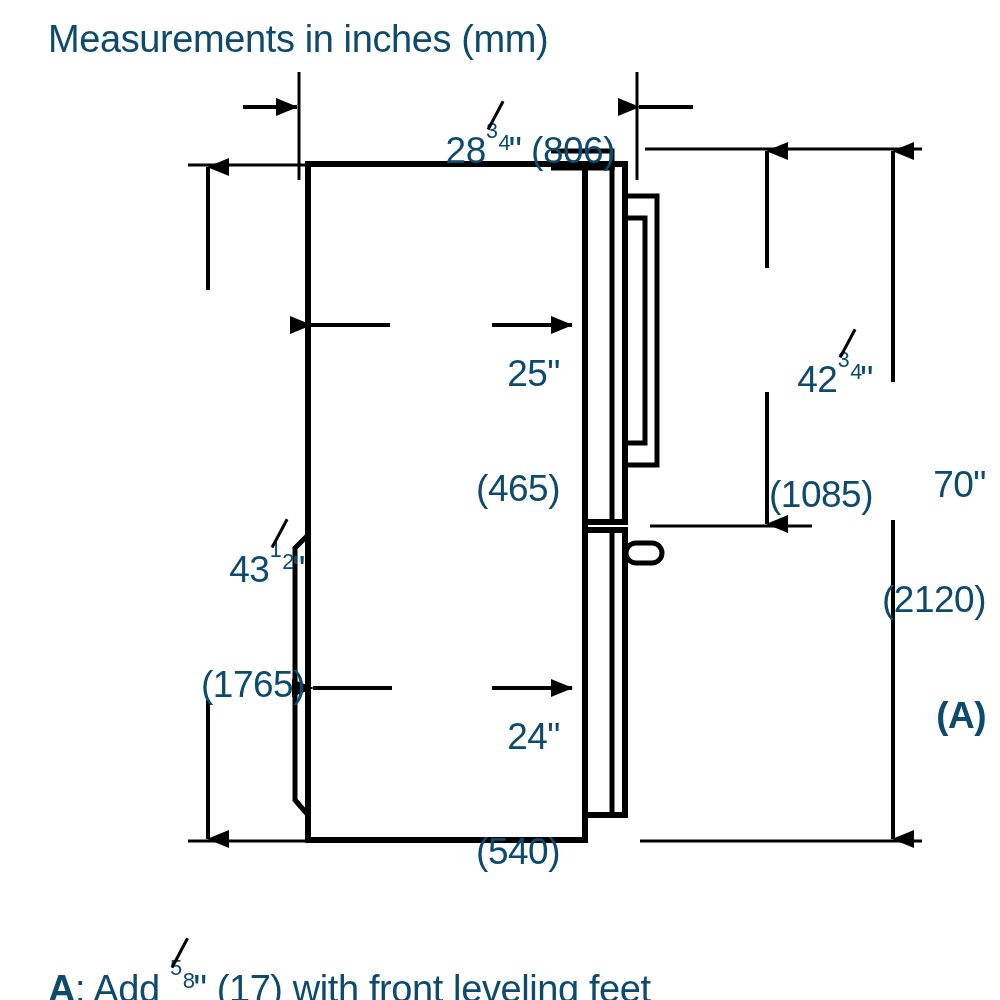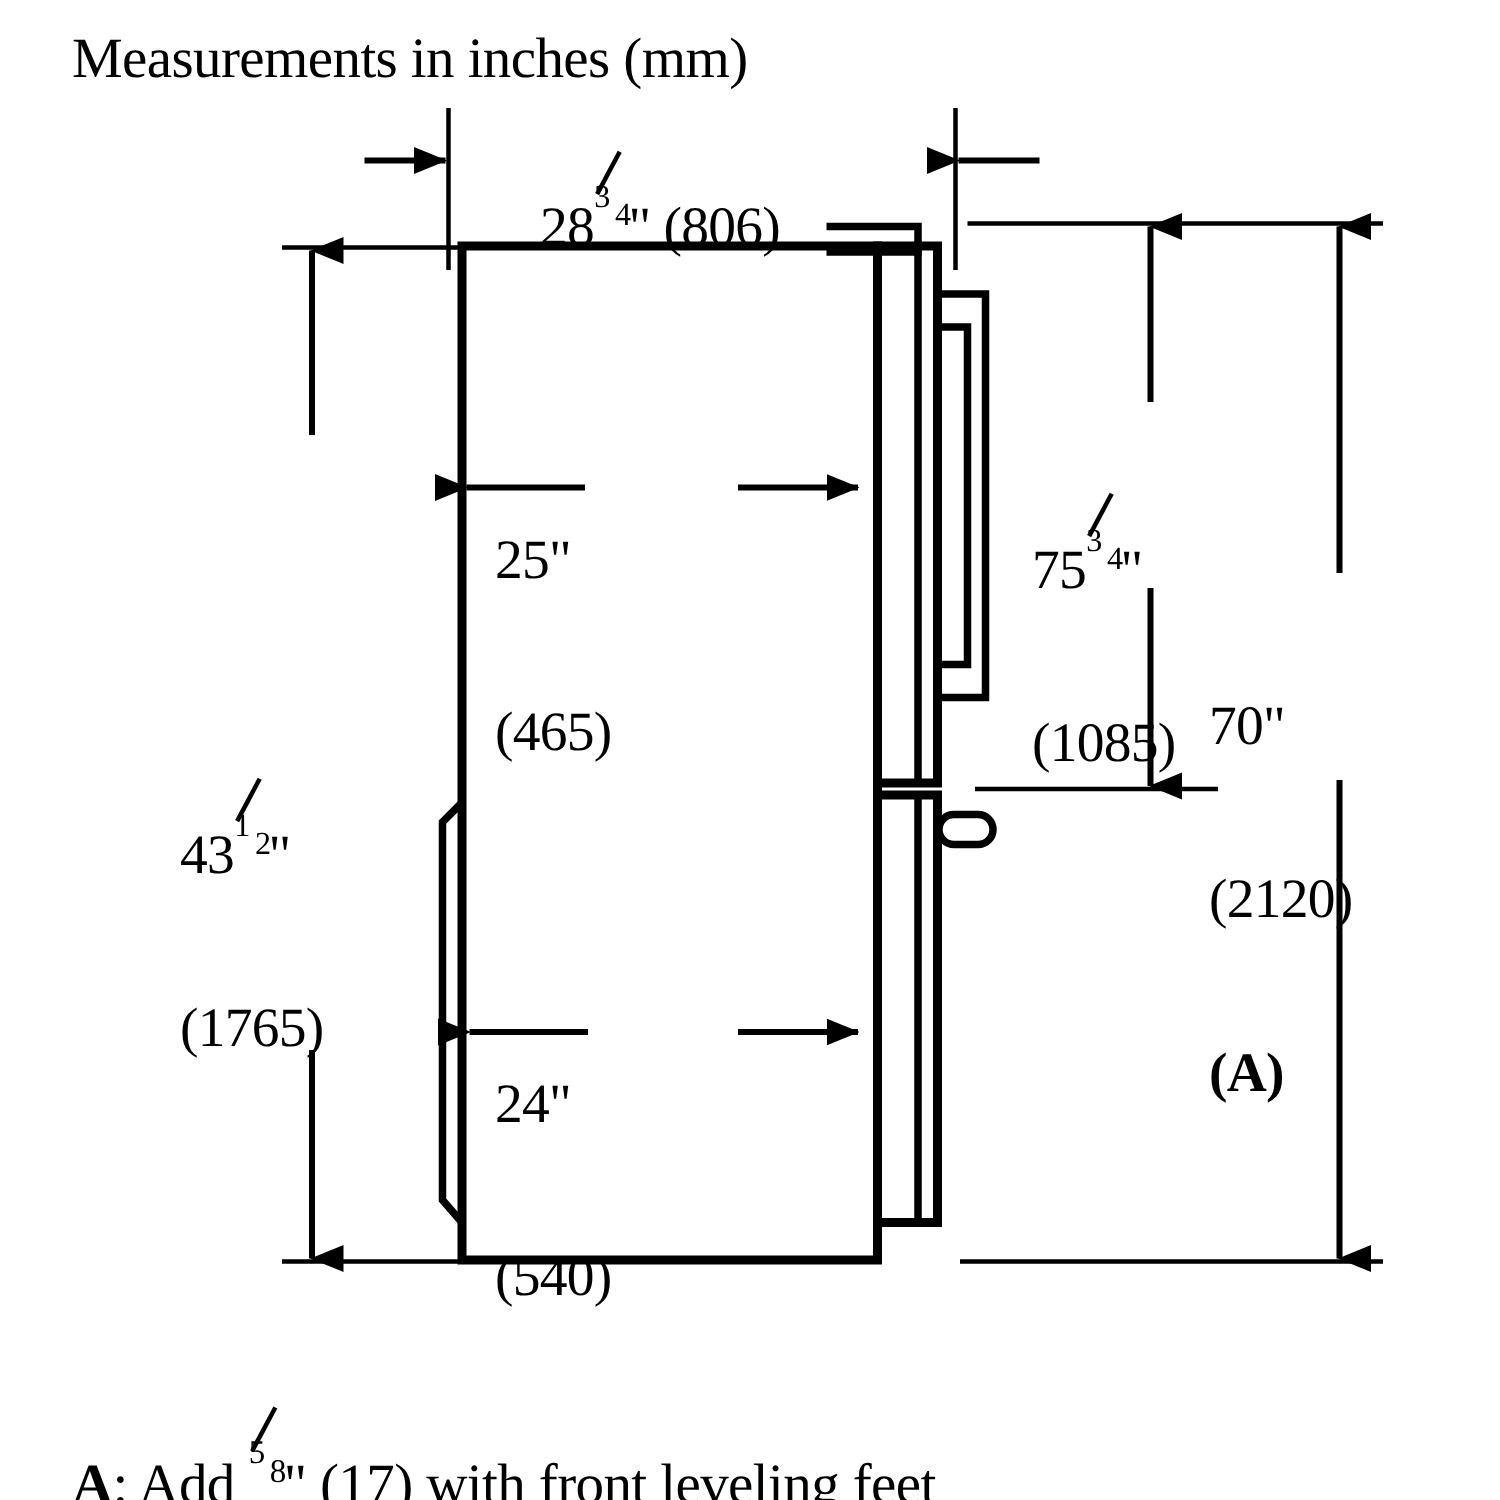--- a/index.html
+++ b/index.html
@@ -20,32 +20,32 @@
     height: 1000px;
   }
   #drawing svg {
     position: absolute;
     top: 0;
     left: 0;
     display: block;
   }
   .txt {
     position: absolute;
-    color: #000000;
-    font-family: Liberation Serif, serif;
+    color: #0c4a6e;
+    font-family: Liberation Sans, sans-serif;
     line-height: 1.04;
     white-space: pre;
   }
   .title-text {
     font-size: 38px;
     letter-spacing: -0.4px;
   }
   .dim-text {
     font-size: 37px;
-    text-align: left;
+    text-align: right;
     letter-spacing: -0.5px;
   }
   .note-text {
     font-size: 38px;
     letter-spacing: -0.4px;
   }
   .note-text b {
     font-weight: bold;
   }
   .bold-ref {
@@ -190,21 +190,21 @@
     <div>24"</div>
     <div>(540)</div>
   </div>
 
   <div class="txt dim-text" style="left:120px; top:468px; width:185px;">
     <div><span>43</span><span class="frac"><span class="num">1</span><span class="bar"></span><span class="den">2</span></span>"</div>
     <div>(1765)</div>
   </div>
 
   <div class="txt dim-text" style="left:688px; top:278px; width:185px;">
-    <div><span>75</span><span class="frac"><span class="num">3</span><span class="bar"></span><span class="den">4</span></span>"</div>
+    <div><span>42</span><span class="frac"><span class="num">3</span><span class="bar"></span><span class="den">4</span></span>"</div>
     <div>(1085)</div>
   </div>
 
   <div class="txt dim-text" style="left:806px; top:389px; width:180px;">
     <div>70"</div>
     <div>(2120)</div>
     <div class="bold-ref">(A)</div>
   </div>
 
   <div class="txt note-text" style="left:48px; top:885px; width:900px;">

